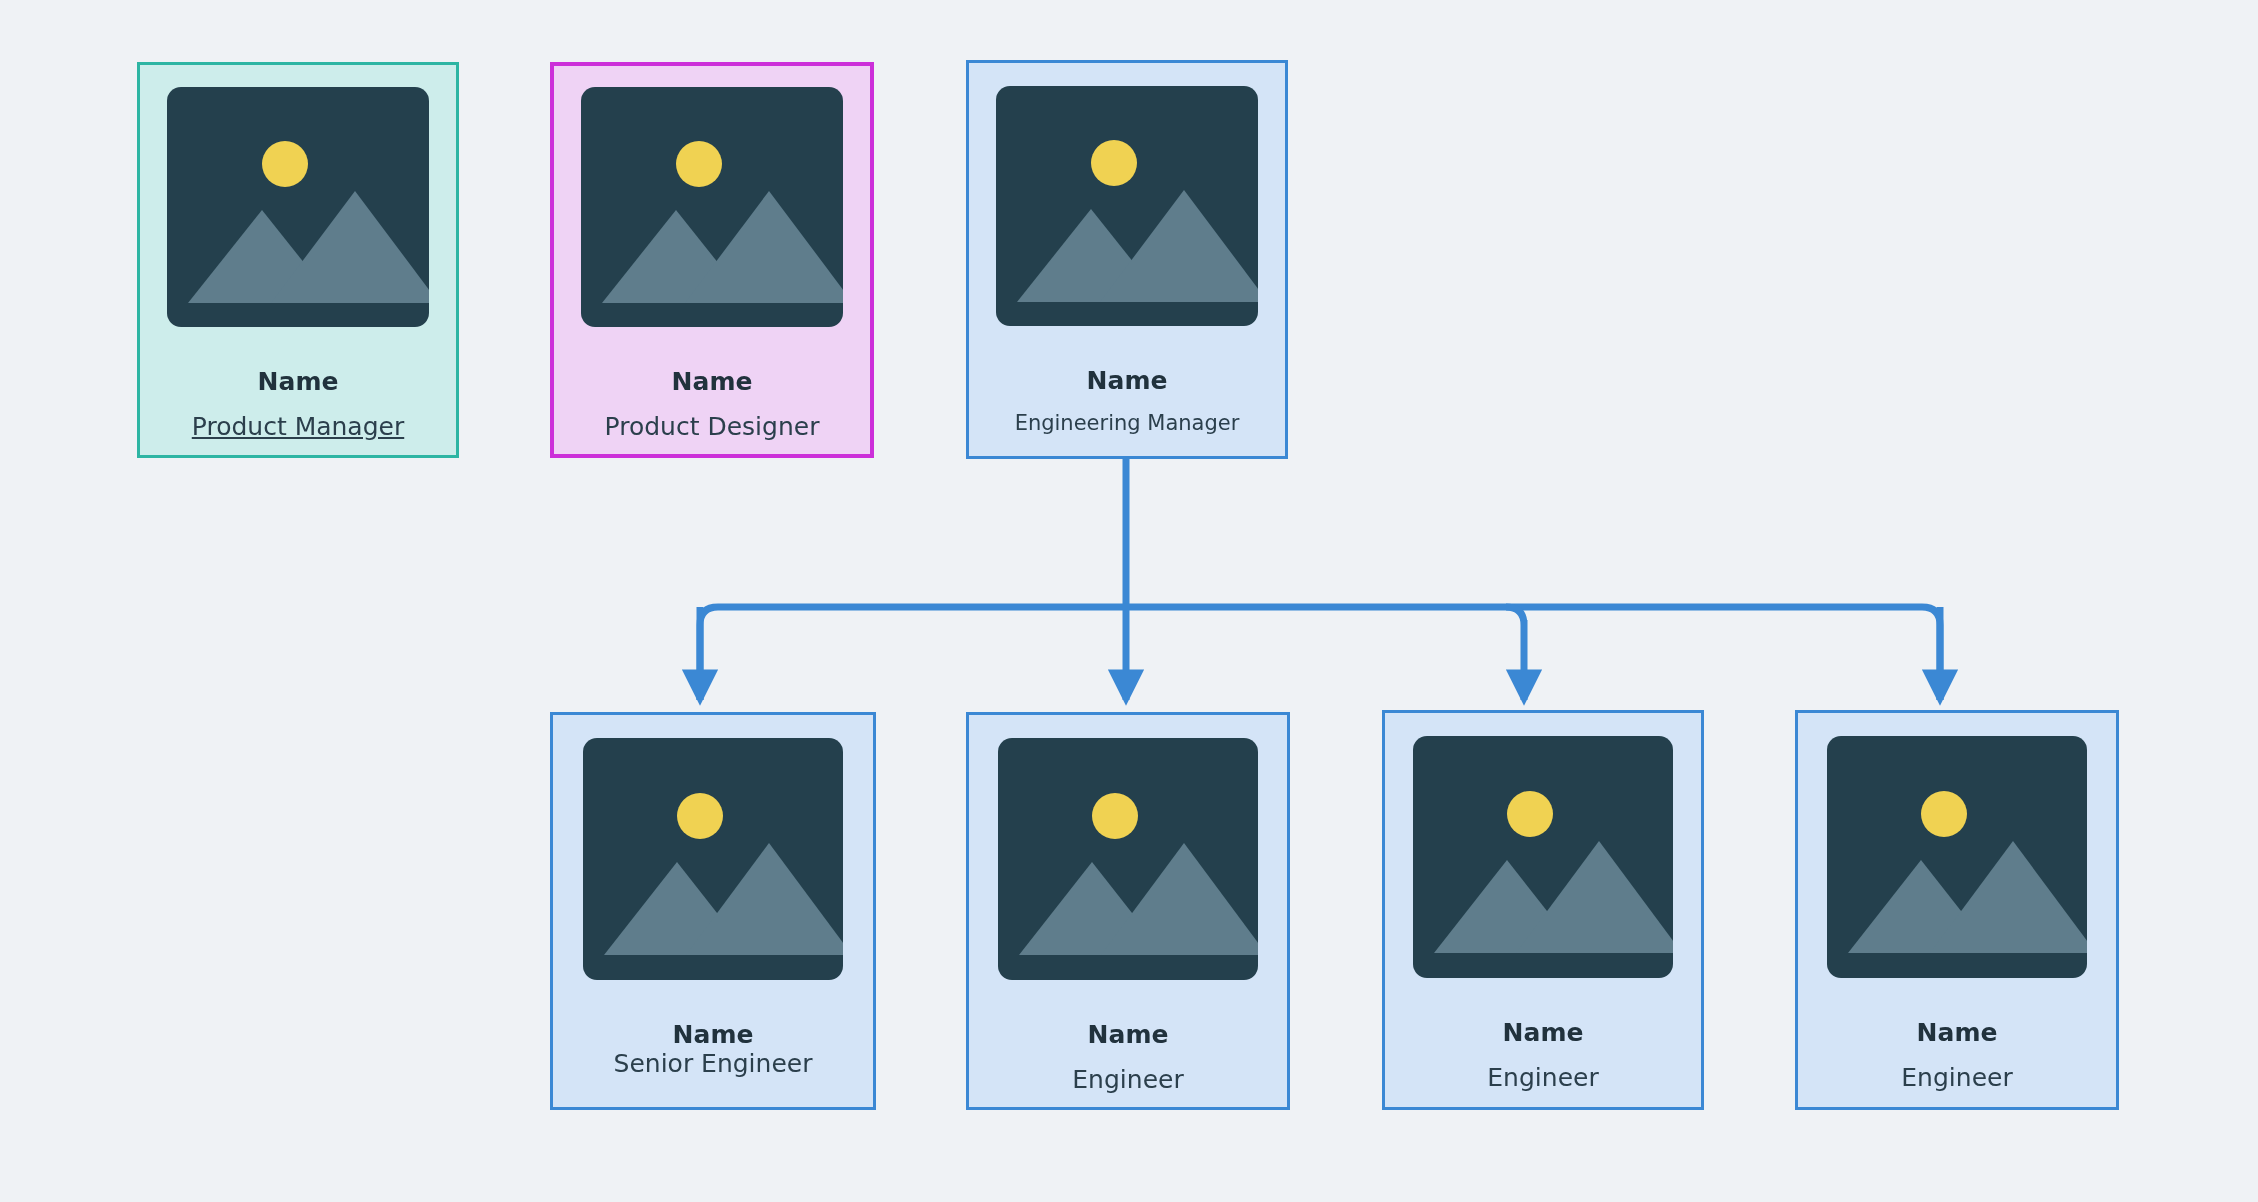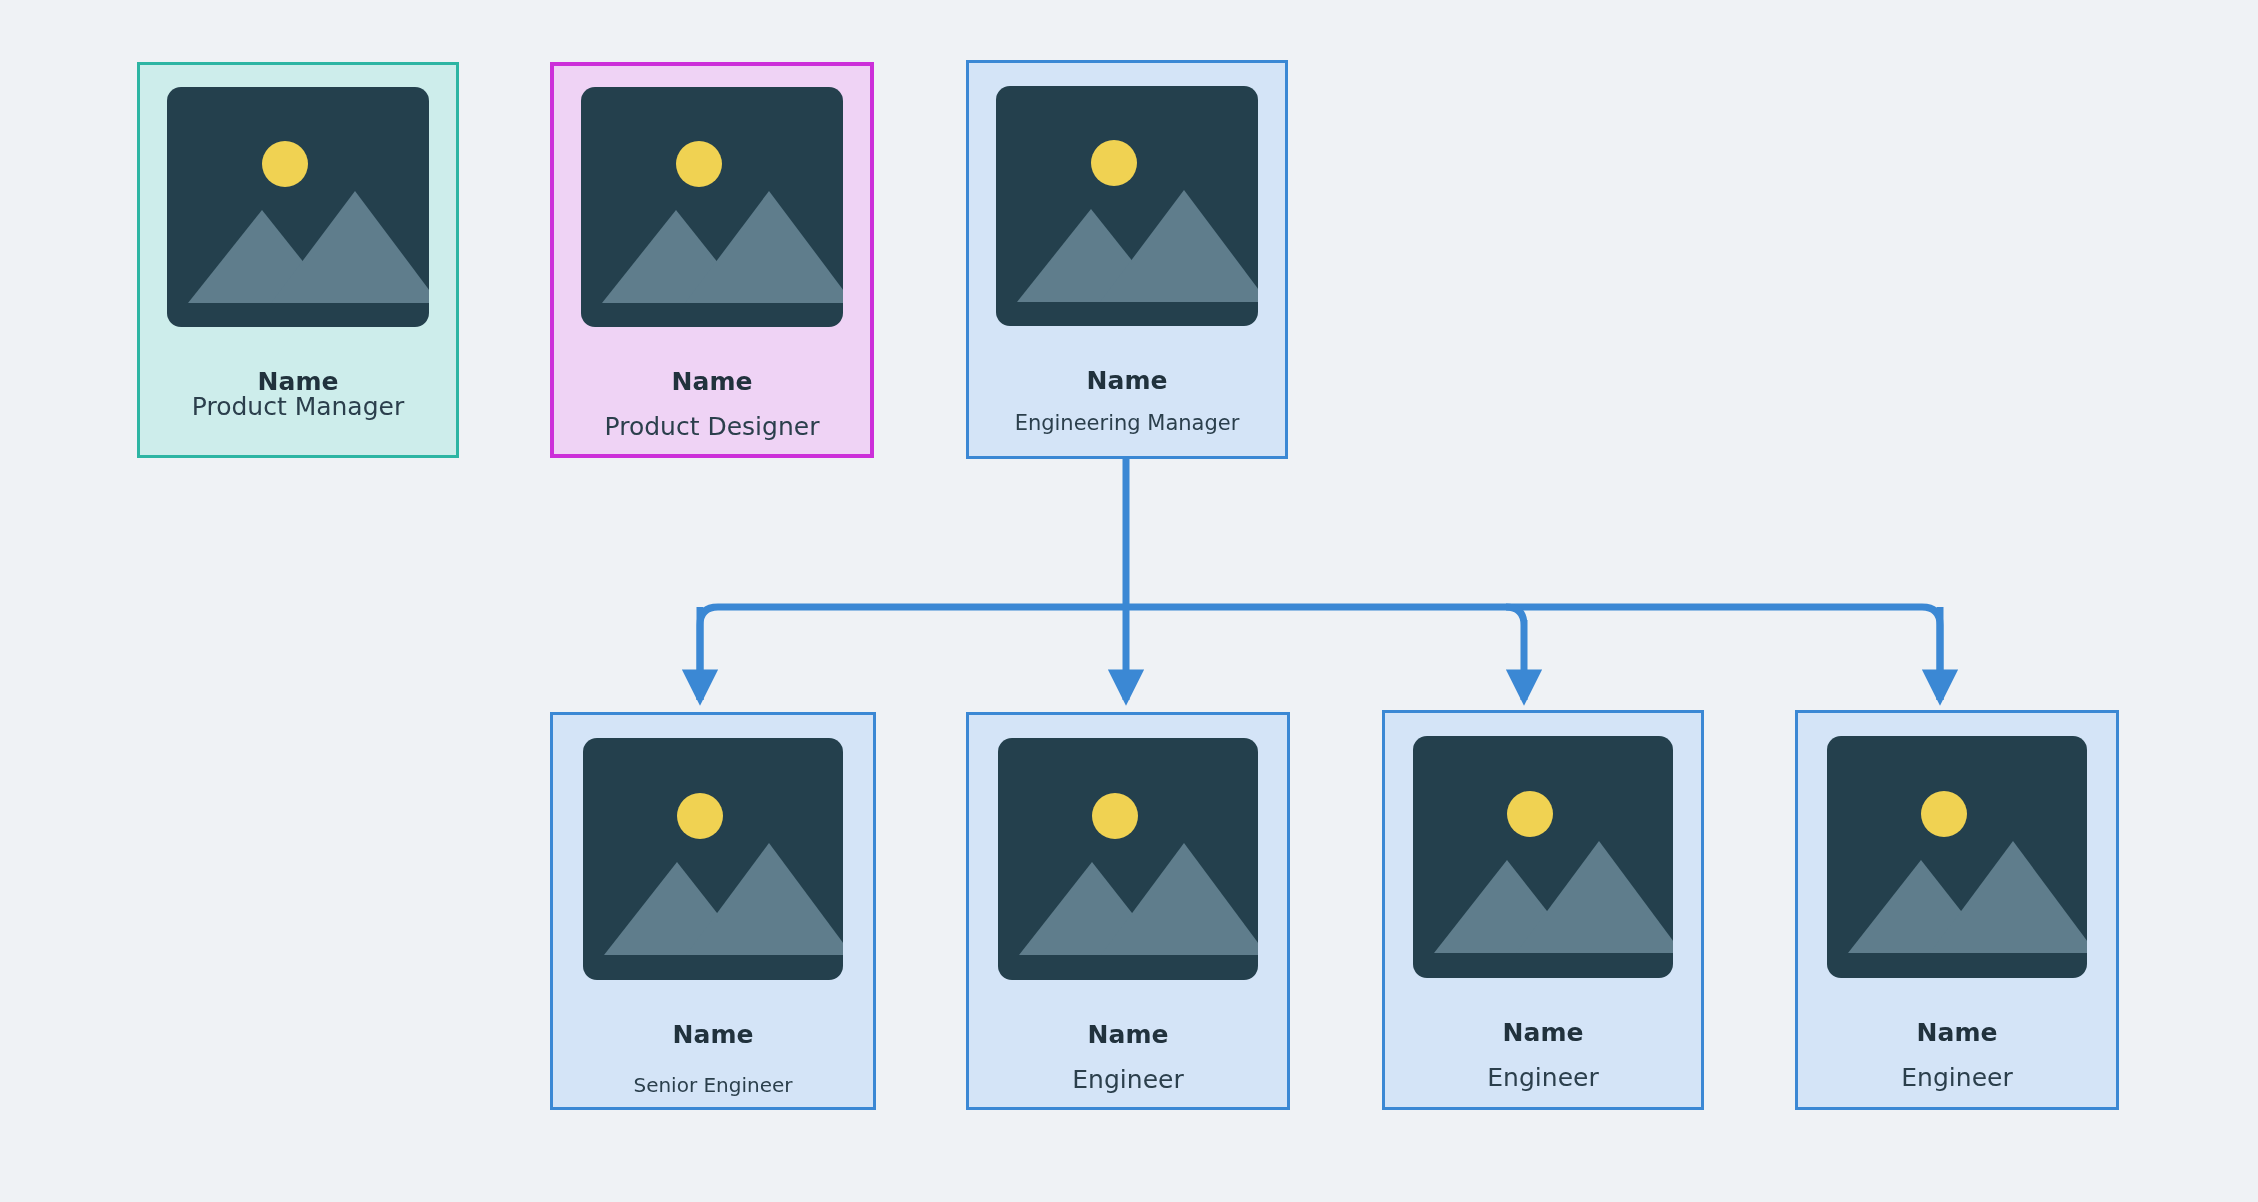--- a/index.html
+++ b/index.html
@@ -110,21 +110,21 @@
   </svg>
 
   <div class="card" style="left:137px; top:62px; width:322px; height:396px;
               background:#cdedeb; border:3px solid #2db5a3;">
     <div class="thumb" style="width:262px; height:240px; margin-top:22px;">
       <div class="sun" style="width:46px; height:46px; left:95px; top:54px;"></div>
       <div class="mtn" style="left:21px; top:123px; border-width:0 74px 93px 74px; border-bottom-color:#5f7d8c;"></div>
       <div class="mtn" style="left:104px; top:104px; border-width:0 84px 112px 84px; border-bottom-color:#5f7d8c;"></div>
     </div>
     <div class="card-name" style="font-size:25px; margin-top:42px;">Name</div>
-    <div class="card-role" style="font-size:25px; ">Product Manager</div>
+    <div class="card-role" style="font-size:25px; margin-top:20px;text-decoration:underline;">Product Manager</div>
   </div>
 
   <div class="card" style="left:550px; top:62px; width:324px; height:396px;
               background:#efd3f5; border:4px solid #cc2fd9;">
     <div class="thumb" style="width:262px; height:240px; margin-top:21px;">
       <div class="sun" style="width:46px; height:46px; left:95px; top:54px;"></div>
       <div class="mtn" style="left:21px; top:123px; border-width:0 74px 93px 74px; border-bottom-color:#5f7d8c;"></div>
       <div class="mtn" style="left:104px; top:104px; border-width:0 84px 112px 84px; border-bottom-color:#5f7d8c;"></div>
     </div>
     <div class="card-name" style="font-size:25px; margin-top:42px;">Name</div>
@@ -143,21 +143,21 @@
   </div>
 
   <div class="card" style="left:550px; top:712px; width:326px; height:398px;
               background:#d4e4f7; border:3px solid #3b88d4;">
     <div class="thumb" style="width:260px; height:242px; margin-top:23px;">
       <div class="sun" style="width:46px; height:46px; left:94px; top:55px;"></div>
       <div class="mtn" style="left:21px; top:124px; border-width:0 73px 93px 73px; border-bottom-color:#5f7d8c;"></div>
       <div class="mtn" style="left:103px; top:105px; border-width:0 83px 112px 83px; border-bottom-color:#5f7d8c;"></div>
     </div>
     <div class="card-name" style="font-size:25px; margin-top:42px;">Name</div>
-    <div class="card-role" style="font-size:20px; margin-top:28px;">Senior Engineer</div>
+    <div class="card-role" style="font-size:25px; margin-top:4px;">Senior Engineer</div>
   </div>
 
   <div class="card" style="left:966px; top:712px; width:324px; height:398px;
               background:#d4e4f7; border:3px solid #3b88d4;">
     <div class="thumb" style="width:260px; height:242px; margin-top:23px;">
       <div class="sun" style="width:46px; height:46px; left:94px; top:55px;"></div>
       <div class="mtn" style="left:21px; top:124px; border-width:0 73px 93px 73px; border-bottom-color:#5f7d8c;"></div>
       <div class="mtn" style="left:103px; top:105px; border-width:0 83px 112px 83px; border-bottom-color:#5f7d8c;"></div>
     </div>
     <div class="card-name" style="font-size:25px; margin-top:42px;">Name</div>

